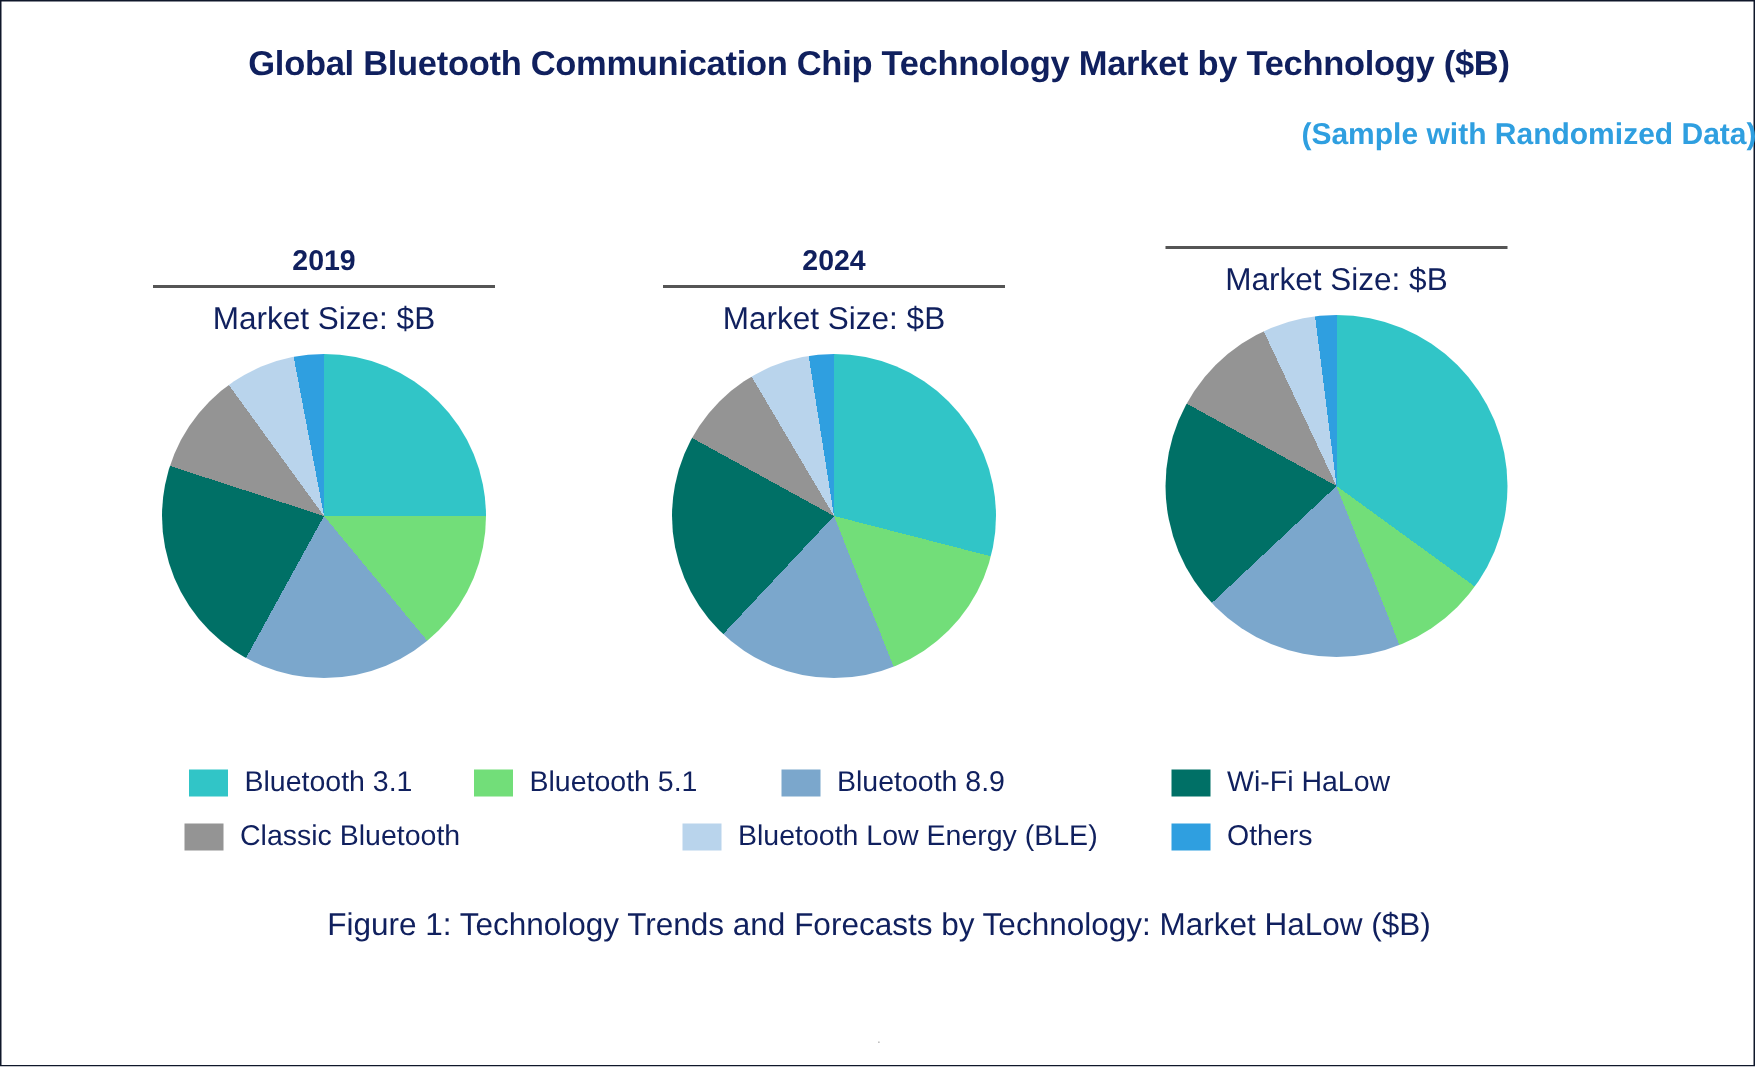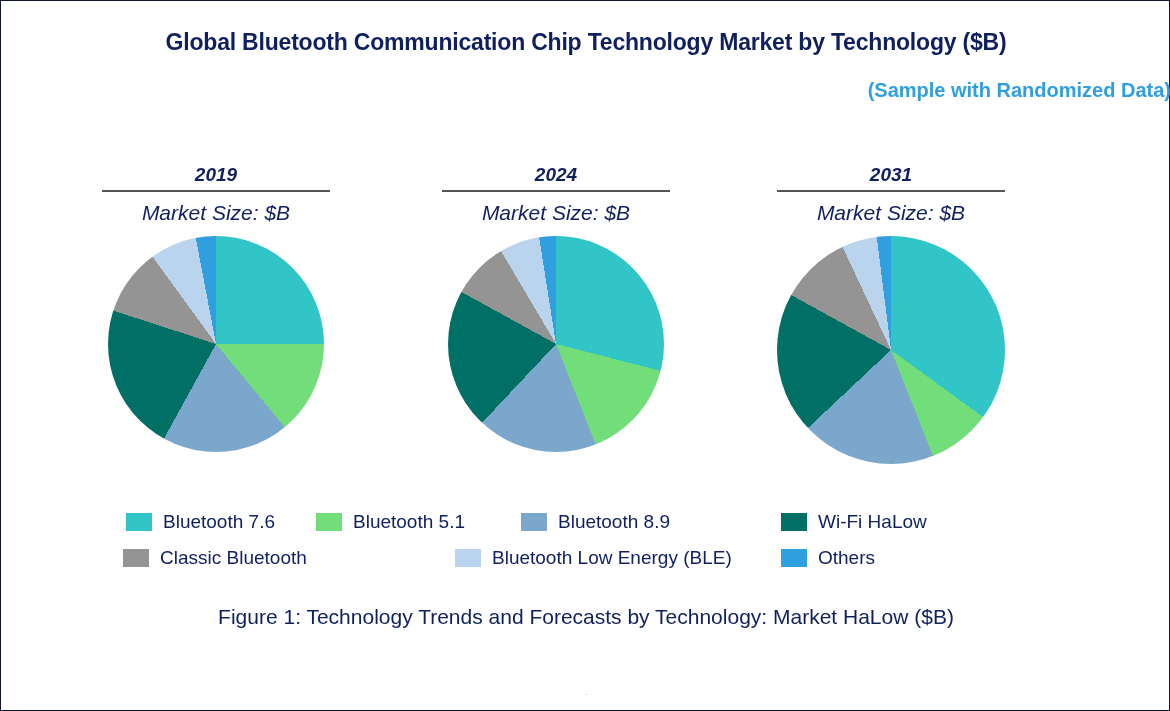--- a/index.html
+++ b/index.html
@@ -41,21 +41,20 @@
     font-size: 20px;
     font-weight: bold;
     color: #2f9fe0;
   }
   .panels {
     position: absolute;
     left: 0;
     top: 160px;
     width: 1170px;
     height: 330px;
-    font-style: italic;
   }
   .panel {
     position: absolute;
     top: 0;
     width: 330px;
     height: 330px;
   }
   .panel-1 { left: 50px; }
   .panel-2 { left: 390px; }
   .panel-3 { left: 725px; }
@@ -168,34 +167,33 @@
     <div class="panel panel-2">
       <div class="panel-year">2024</div>
       <div class="panel-rule"></div>
       <div class="panel-measure">Market Size: $B</div>
       <div class="pie-wrap">
         <div class="pie" id="pie-1" style="width: 216px; height: 216px; background: conic-gradient(rgb(49, 197, 199) 0deg, rgb(49, 197, 199) 104.4deg, rgb(114, 222, 121) 104.4deg, rgb(114, 222, 121) 158.4deg, rgb(123, 167, 204) 158.4deg, rgb(123, 167, 204) 223.2deg, rgb(0, 112, 102) 223.2deg, rgb(0, 112, 102) 298.8deg, rgb(148, 148, 148) 298.8deg, rgb(148, 148, 148) 329.4deg, rgb(185, 212, 236) 329.4deg, rgb(185, 212, 236) 351deg, rgb(47, 159, 224) 351deg, rgb(47, 159, 224) 360deg);"></div>
       </div>
     </div>
 
     <div class="panel panel-3">
-      <div class="panel-year">2031</div>
       <div class="panel-rule"></div>
       <div class="panel-measure">Market Size: $B</div>
       <div class="pie-wrap">
         <div class="pie" id="pie-2" style="width: 228px; height: 228px; background: conic-gradient(rgb(49, 197, 199) 0deg, rgb(49, 197, 199) 126deg, rgb(114, 222, 121) 126deg, rgb(114, 222, 121) 158.4deg, rgb(123, 167, 204) 158.4deg, rgb(123, 167, 204) 226.8deg, rgb(0, 112, 102) 226.8deg, rgb(0, 112, 102) 298.8deg, rgb(148, 148, 148) 298.8deg, rgb(148, 148, 148) 334.8deg, rgb(185, 212, 236) 334.8deg, rgb(185, 212, 236) 352.8deg, rgb(47, 159, 224) 352.8deg, rgb(47, 159, 224) 360deg);"></div>
       </div>
     </div>
 
   </div>
 
   <div class="legend">
     <div class="legend-item lg-0">
       <span class="legend-swatch" style="background: rgb(49, 197, 199);"></span>
-      <span class="legend-label">Bluetooth 7.6</span>
+      <span class="legend-label">Bluetooth 3.1</span>
     </div>
     <div class="legend-item lg-1">
       <span class="legend-swatch" style="background: rgb(114, 222, 121);"></span>
       <span class="legend-label">Bluetooth 5.1</span>
     </div>
     <div class="legend-item lg-2">
       <span class="legend-swatch" style="background: rgb(123, 167, 204);"></span>
       <span class="legend-label">Bluetooth 8.9</span>
     </div>
     <div class="legend-item lg-3">

